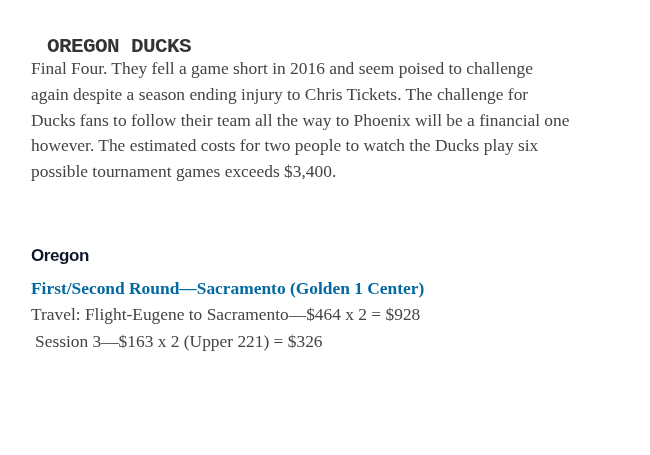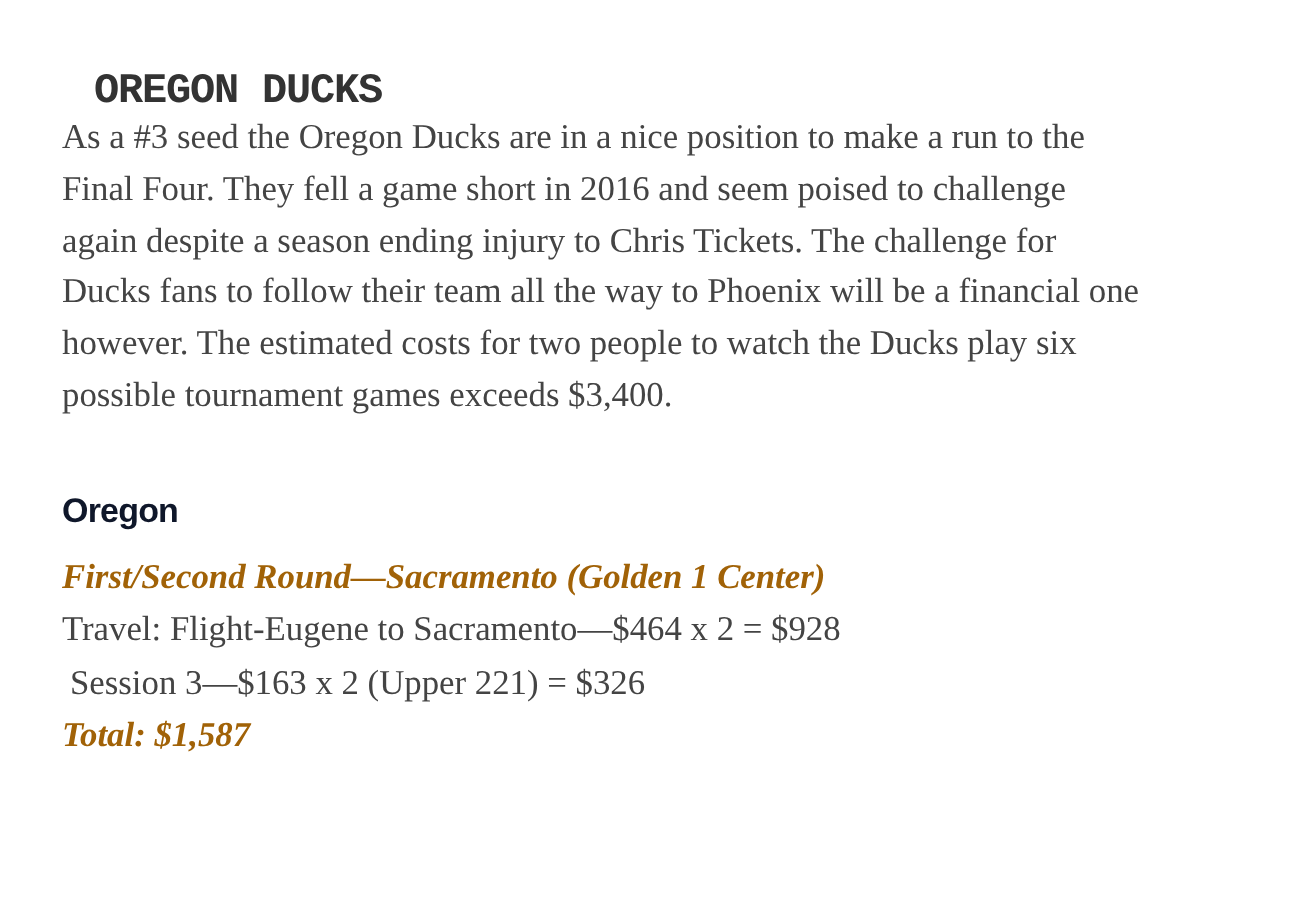--- a/index.html
+++ b/index.html
@@ -67,43 +67,40 @@
       font-size: 17.4px;
       line-height: 26.3px;
       color: #444444;
     }
     .costs .row {
       display: block;
       white-space: nowrap;
     }
     .costs .bold {
       font-weight: bold;
-      color: #a16207;
-      font-style: italic;
+      color: #0369a1;
     }
     .costs .indent {
       padding-left: 4px;
     }
   </style>
 </head>
 <body>
 
 <div class="article">
   <h1 class="title">OREGON DUCKS</h1>
 
   <p class="para">
-    <span class="line">As a #3 seed the Oregon Ducks are in a nice position to make a run to the</span>
     <span class="line">Final Four. They fell a game short in 2016 and seem poised to challenge</span>
     <span class="line">again despite a season ending injury to Chris Tickets. The challenge for</span>
     <span class="line">Ducks fans to follow their team all the way to Phoenix will be a financial one</span>
     <span class="line">however. The estimated costs for two people to watch the Ducks play six</span>
     <span class="line">possible tournament games exceeds $3,400.</span>
   </p>
 
   <h2 class="subhead">Oregon</h2>
 
   <div class="costs">
     <span class="row bold">First/Second Round—Sacramento (Golden 1 Center)</span>
     <span class="row">Travel: Flight-Eugene to Sacramento—$464 x 2 = $928</span>
     <span class="row indent">Session 3—$163 x 2 (Upper 221) = $326</span>
-    <span class="row bold">Total: $1,587</span>
   </div>
 </div>
 
 </body></html>

